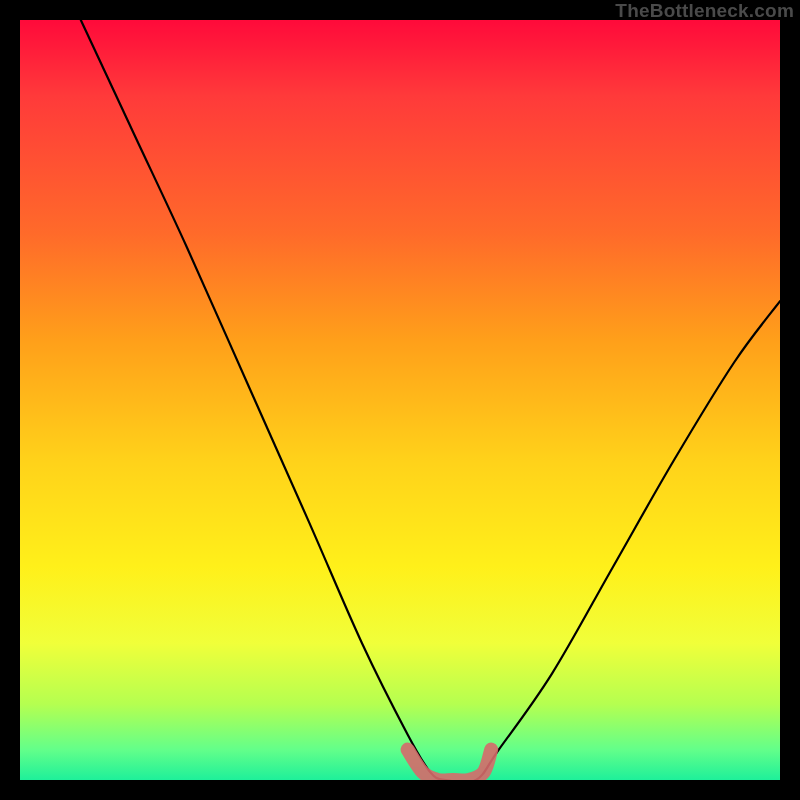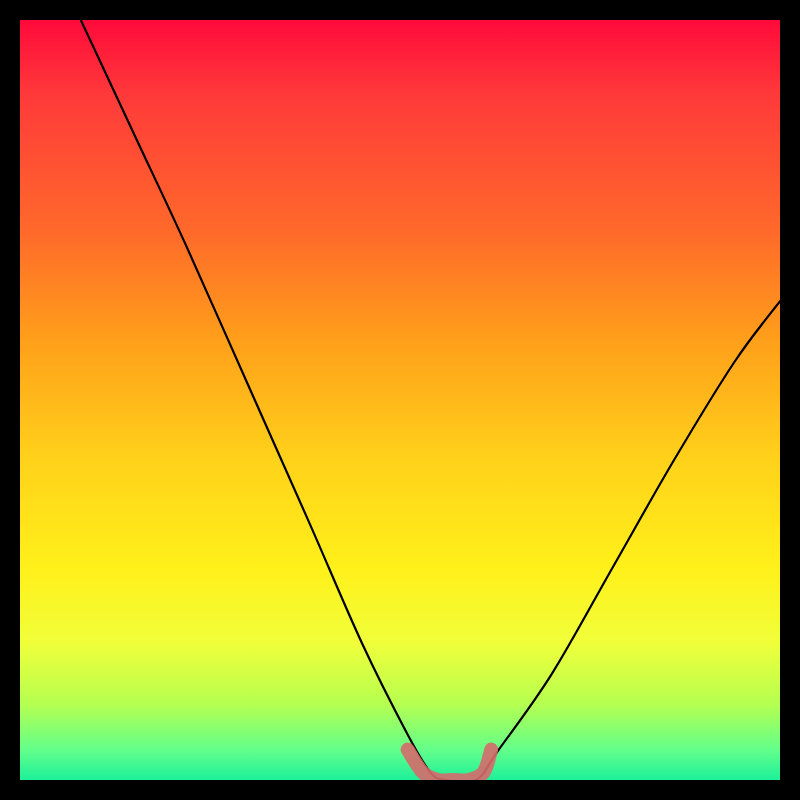--- a/index.html
+++ b/index.html
@@ -53,20 +53,21 @@
     font-weight: 600;
     color: #4a4a4a;
     letter-spacing: 0.2px;
     user-select: none;
   }
 </style>
 </head>
 <body>
 
 <div class="frame">
+  <div class="watermark">TheBottleneck.com</div>
 
   <div class="plot">
     <svg id="plot-svg" viewBox="0 0 760 760" preserveAspectRatio="none">
         <path d="M 60.800000000000004 0 C 69.66666666666667 19, 96.26666666666667 76, 114 114 C 131.73333333333332 152, 148.2 186.2, 167.2 228 C 186.2 269.8, 207.73333333333332 319.20000000000005, 228 364.8 C 248.26666666666668 410.4, 269.8 458.5333333333333, 288.8 501.59999999999997 C 307.8 544.6666666666666, 325.5333333333333 587.7333333333333, 342 623.2 C 358.4666666666667 658.6666666666667, 376.20000000000005 692.8666666666667, 387.6 714.4 C 399 735.9333333333333, 404.0666666666667 744.8, 410.40000000000003 752.4 C 416.73333333333335 760, 418 758.7333333333333, 425.6 760 C 433.20000000000005 761.2666666666667, 447.1333333333333 765.0666666666666, 456 760 C 464.8666666666667 754.9333333333334, 466.1333333333333 747.3333333333334, 478.8 729.6 C 491.4666666666667 711.8666666666667, 513 684, 532 653.6 C 551 623.2, 572.5333333333334 582.6666666666667, 592.8000000000001 547.2 C 613.0666666666667 511.73333333333335, 633.3333333333334 475, 653.6 440.8 C 673.8666666666667 406.6, 696.6666666666666 368.59999999999997, 714.4 341.99999999999994 C 732.1333333333333 315.3999999999999, 752.4 291.3333333333333, 760 281.2" fill="none" stroke="#000000" stroke-width="2.2" stroke-linecap="round" stroke-linejoin="round"></path>
         <path d="M 387.6 729.6 C 390.1333333333333 733.4, 397.73333333333335 747.3333333333333, 402.8 752.4 C 407.8666666666667 757.4666666666667, 412.9333333333334 758.7333333333333, 418.00000000000006 760 C 423.0666666666667 761.2666666666667, 428.1333333333333 760, 433.2 760 C 438.26666666666665 760, 443.3333333333333 761.2666666666667, 448.4 760 C 453.46666666666664 758.7333333333333, 459.79999999999995 757.4666666666667, 463.59999999999997 752.4 C 467.4 747.3333333333333, 469.93333333333334 733.4, 471.2 729.6" fill="none" stroke="#d66a6a" stroke-width="14" stroke-linecap="round" stroke-linejoin="round" opacity="0.9"></path>
       </svg>
   </div>
 </div>
 
 </body></html>

